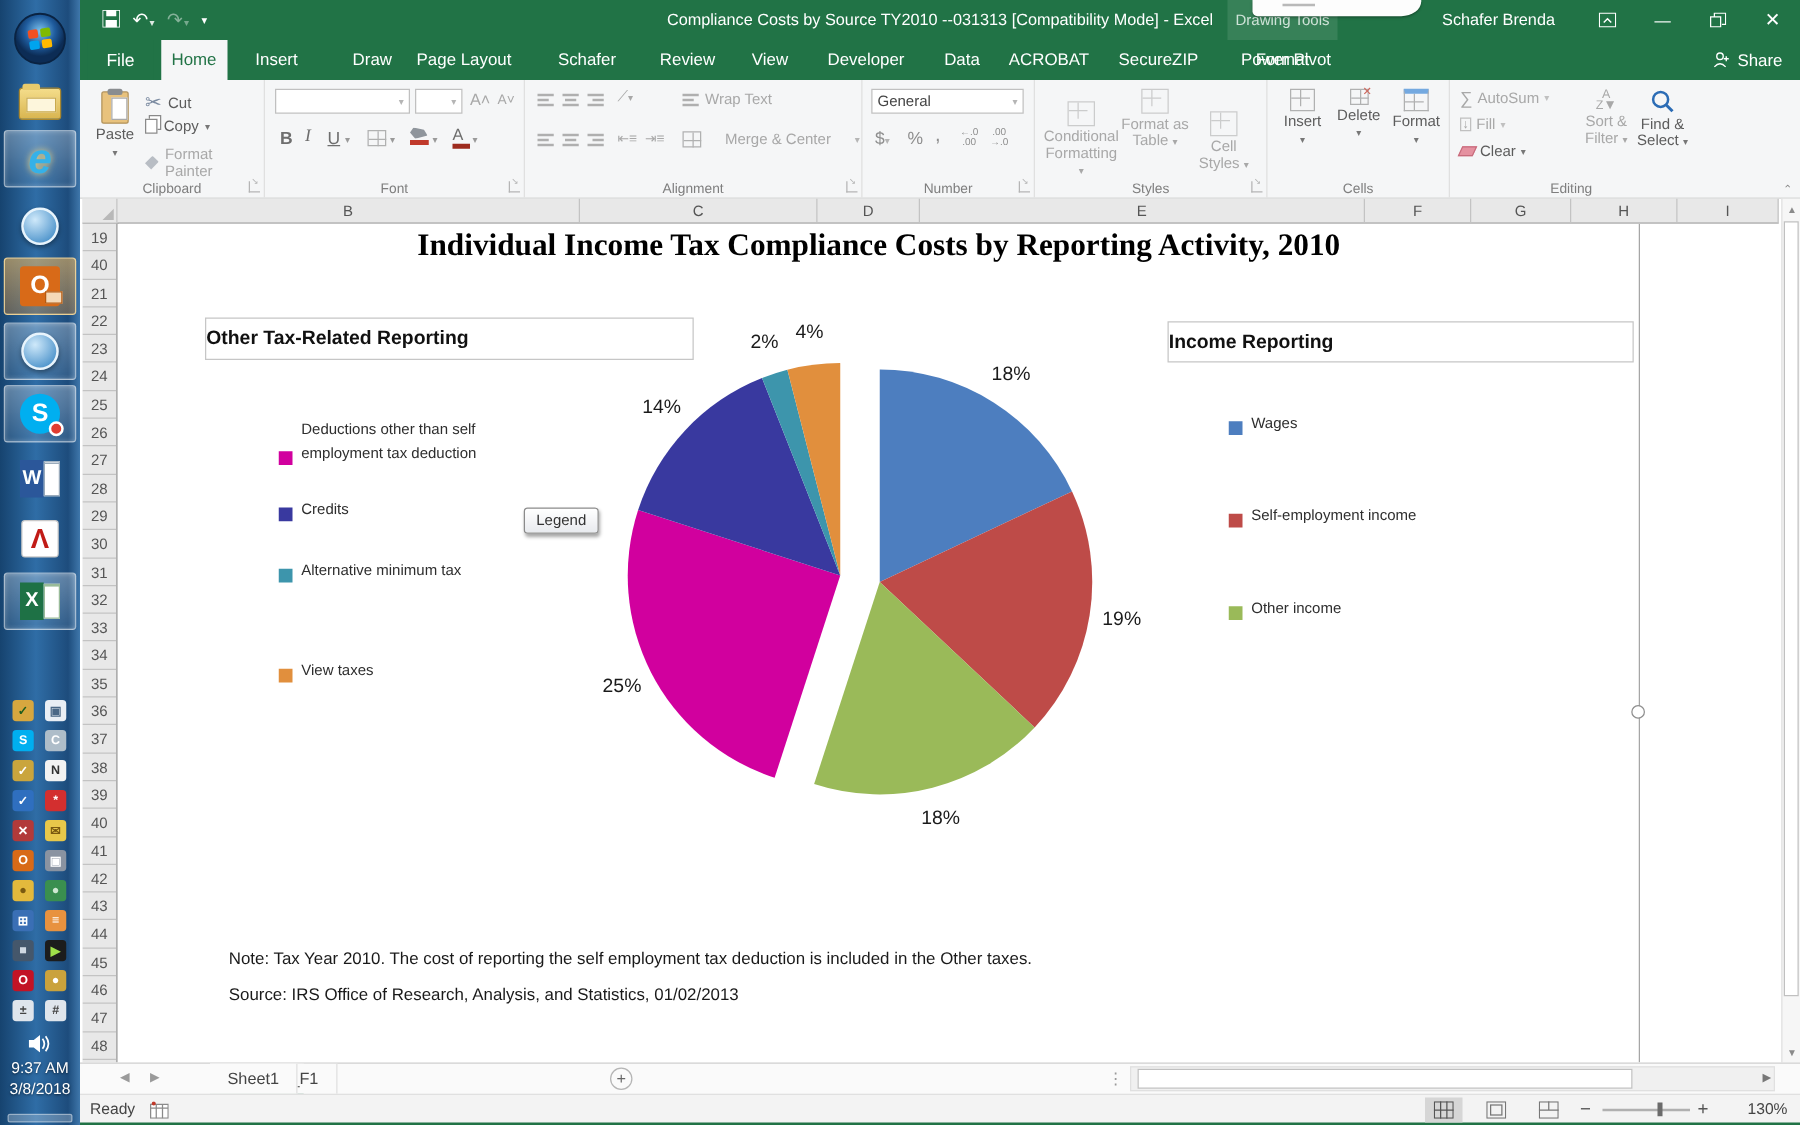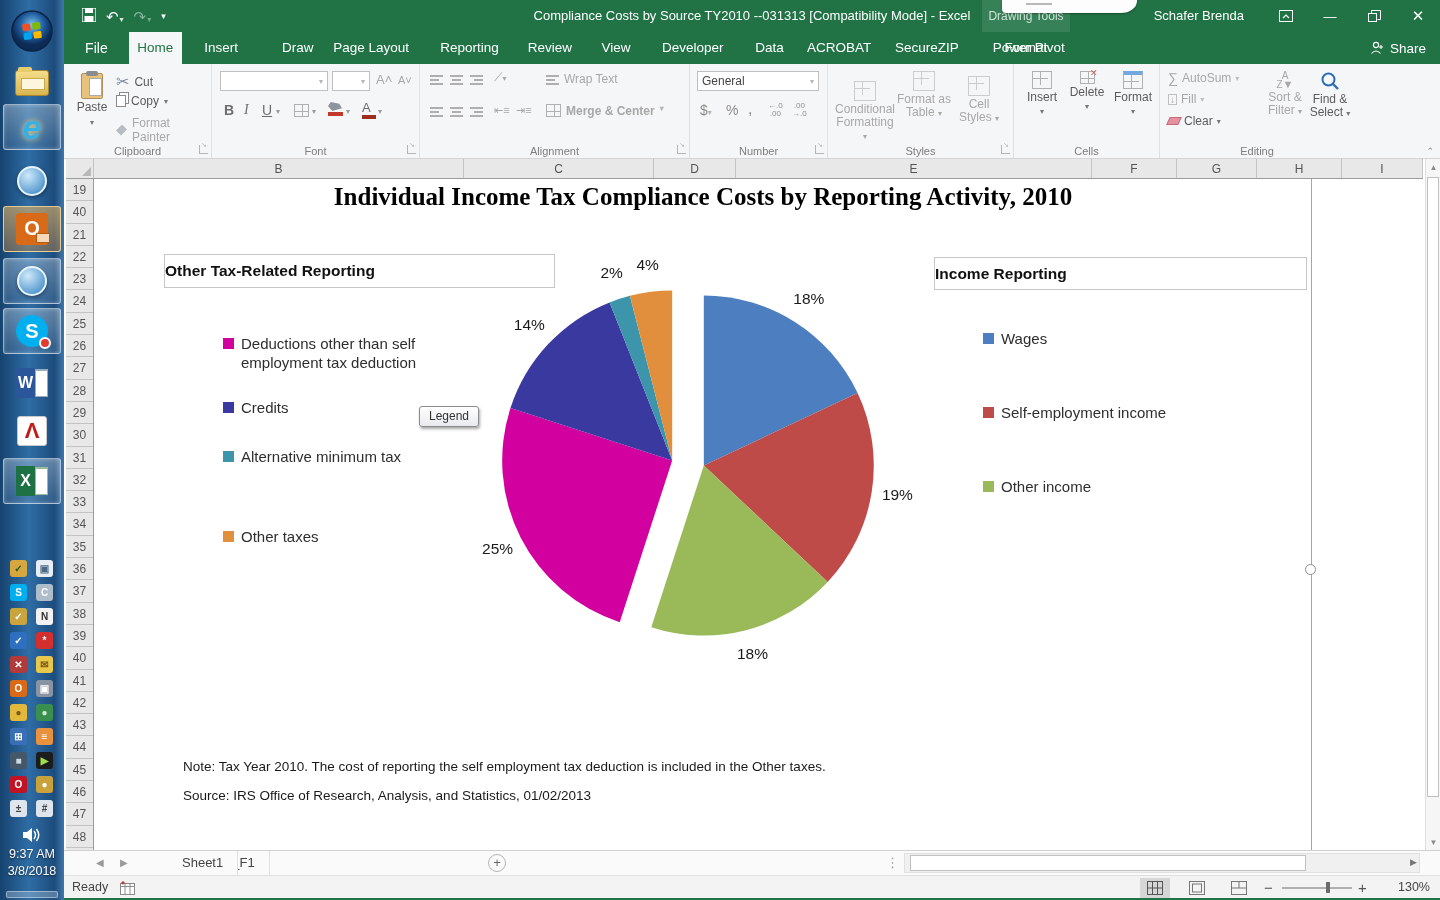--- a/index.html
+++ b/index.html
@@ -61,21 +61,21 @@
   #col-headers { position:absolute; left:2px; top:159px; height:20px; display:flex; background:#e8e8e8; border-bottom:1px solid #9b9b9b; }
   .ch { border-right:1px solid #c3c3c3; font-size:12px; color:#555; text-align:center; line-height:20px; flex:none; }
   #corner { width:28px; position:relative; background:#e8e8e8; border-right:1px solid #c3c3c3;}
   #corner:after{ content:""; position:absolute; right:2px; bottom:2px; border-left:9px solid transparent; border-bottom:9px solid #b8b8b8; }
   #row-headers { position:absolute; left:2px; top:179px; width:28px; height:671px; background:#e8e8e8; border-right:1px solid #9b9b9b; overflow:hidden;}
   .rh { height:22.3px; border-bottom:1px solid #c3c3c3; font-size:12px; color:#555; text-align:center; line-height:22px; }
   #canvas { position:absolute; left:31px; top:179px; width:1330px; height:671px; background:#fff; overflow:hidden; }
 
   #chart-title { position:absolute; left:0; top:4px; width:1216px; text-align:center; font-family:"Liberation Serif", serif; font-weight:bold; font-size:25px; color:#000; }
   .hdr-box { position:absolute; border:1px solid #c6c6c6; background:#fff; font-weight:bold; font-size:15.5px; color:#111; display:flex; align-items:center; padding-left:0; }
-  .leg-item { position:absolute; display:flex; font-size:15px; color:#2e2e2e; line-height:19px; }
+  .leg-item { position:absolute; display:flex; font-size:12px; color:#2e2e2e; line-height:19px;align-items:flex-end; }
   .leg-sq { width:11px; height:11px; margin:4px 7px 0 0; flex:none; }
   #pie-svg { position:absolute; left:0; top:0; }
   #legend-tip { position:absolute; left:324px; top:227px; padding:2px 9px 3px; font-size:12px; color:#333;
      background:linear-gradient(#ffffff,#e8eaee); border:1px solid #8b8b8b; border-radius:3px; box-shadow:1px 2px 3px rgba(0,0,0,.35); z-index:6;}
   #note-line1,#note-line2 { position:absolute; left:88px; font-size:13.5px; color:#1a1a1a; }
   #sel-edge { position:absolute; left:1216px; top:0; width:1px; height:671px; background:#a6a6a6; }
   #sel-handle { position:absolute; left:1210px; top:385px; width:11px; height:11px; border:1.5px solid #8f8f8f; border-radius:50%; background:#fff; }
 
   #vscroll { position:absolute; right:0; top:159px; width:15px; height:691px; background:#f6f6f6; border-left:1px solid #e0e0e0; }
   .scr-arrow { width:15px; height:16px; display:flex; align-items:center; justify-content:center; font-size:8px; color:#8a8a8a; }
@@ -242,21 +242,21 @@
             <path d="M1.5 12.5 q4.5-5 9 0" fill="none" stroke="#fff" stroke-width="1.1"></path>
             <path d="M11 4 v4 M9 6 h4" stroke="#fff" stroke-width="1.1"></path>
           </svg>
       <span>Share</span>
     </div>
   <div class="rtab file" style="left: 6px; width: 52.8px; padding: 0px;">File</div>
         <div class="rtab active" style="left: 64.8px; width: 52.8px; padding: 0px;">Home</div>
         <div class="rtab" style="left: 123.6px; width: 67.2px; padding: 0px;">Insert</div>
         <div class="rtab" style="left: 196.8px; width: 52.8px; padding: 0px; text-align: right;">Draw</div>
         <div class="rtab" style="left: 255.6px; width: 103.2px; padding: 0px;">Page Layout</div>
-        <div class="rtab" style="left: 364.8px; width: 81.6px; padding: 0px;">Reporting</div>
+        <div class="rtab" style="left: 364.8px; width: 81.6px; padding: 0px;">Schafer</div>
         <div class="rtab" style="left: 452.4px; width: 67.2px; padding: 0px;">Review</div>
         <div class="rtab" style="left: 525.6px; width: 52.8px; padding: 0px;">View</div>
         <div class="rtab" style="left: 584.4px; width: 88.8px; padding: 0px;">Developer</div>
         <div class="rtab" style="left: 679.2px; width: 52.8px; padding: 0px;">Data</div>
         <div class="rtab" style="left: 738px; width: 74.4px; padding: 0px;">ACROBAT</div>
         <div class="rtab" style="left: 818.4px; width: 88.8px; padding: 0px;">SecureZIP</div>
         <div class="rtab" style="left: 913.2px; width: 103.2px; padding: 0px;">Power Pivot</div>
         <div class="rtab ctx" style="left: 918px; width: 88px; padding: 0px;">Format</div>
       </div>
 
@@ -323,21 +323,21 @@
       <span style="position:absolute;left:74px;top:6px;color:#a8a8a8;font-size:12px;">⟋<span style="font-size:8px;">▾</span></span>
       <span class="lns" style="position:absolute;left:10px;top:42px;"></span>
       <span class="lns c" style="position:absolute;left:30px;top:42px;"></span>
       <span class="lns r" style="position:absolute;left:50px;top:42px;"></span>
       <span style="position:absolute;left:74px;top:40px;color:#a8a8a8;font-size:11px;">⇤≡</span>
       <span style="position:absolute;left:96px;top:40px;color:#a8a8a8;font-size:11px;">⇥≡</span>
       <div style="position:absolute;left:126px;top:8px;display:flex;align-items:center;gap:5px;">
             <span class="lns"></span>
             <span class="smalltxt gray">Wrap Text</span>
           </div>
-      <div style="position:absolute;left:126px;top:40px;display:flex;align-items:flex-start;gap:5px;font-weight:bold;">
+      <div style="position:absolute;left:126px;top:40px;display:flex;align-items:center;gap:19px;">
             <span class="minigrid"></span>
             <span class="smalltxt gray">Merge &amp; Center</span>
             <span style="font-size:8px;color:#b5b5b5;">▾</span>
           </div>
       <div class="glabel">Alignment</div>
       <div class="launcher"></div>
     </div>
 
     <div class="rgroup" style="width:138px;">
       <div class="combo" style="position:absolute;left:7px;top:7px;width:122px;">
@@ -355,21 +355,21 @@
 
     <div class="rgroup" style="width:186px;">
       <div class="bigbtn" style="position:absolute;left:6px;top:12px;width:62px;">
         <span class="minigrid" style="width:22px;height:20px;opacity:.45;"></span>
         <span class="gray"><span>Conditional</span><br><span>Formatting</span> <span style="font-size:8px;">▾</span></span>
       </div>
       <div class="bigbtn" style="position:absolute;left:68px;top:2px;width:56px;">
         <span class="minigrid" style="width:22px;height:20px;opacity:.45;"></span>
         <span class="gray"><span>Format as</span><br><span>Table</span> <span style="font-size:8px;">▾</span></span>
       </div>
-      <div class="bigbtn" style="position:absolute;left:124px;top:7px;width:54px;">
+      <div class="bigbtn" style="position:absolute;left:124px;top:20px;width:54px;">
         <span class="minigrid" style="width:22px;height:20px;opacity:.45;"></span>
         <span class="gray"><span>Cell</span><br><span>Styles</span> <span style="font-size:8px;">▾</span></span>
       </div>
       <div class="glabel">Styles</div>
       <div class="launcher"></div>
     </div>
 
     <div class="rgroup" style="width:146px;">
       <div class="bigbtn" style="position:absolute;left:8px;top:2px;width:40px;">
         <span class="minigrid" style="width:20px;height:18px;"></span>
@@ -493,21 +493,21 @@
           <div class="leg-item" style="left: 128px; top: 219px; width: 240px;">
             <span class="leg-sq" style="background: rgb(57, 57, 159);"></span>
             <span style="width: 208px; display: inline-block;">Credits</span>
           </div>
           <div class="leg-item" style="left: 128px; top: 268px; width: 240px;">
             <span class="leg-sq" style="background: rgb(61, 149, 172);"></span>
             <span style="width: 208px; display: inline-block;">Alternative minimum tax</span>
           </div>
           <div class="leg-item" style="left: 128px; top: 348px; width: 240px;">
             <span class="leg-sq" style="background: rgb(225, 143, 61);"></span>
-            <span style="width: 208px; display: inline-block;">Other taxes</span>
+            <span style="width: 208px; display: inline-block;">View taxes</span>
           </div>
         </div>
     <div id="legend-right">
           <div class="leg-item" style="left: 888px; top: 150px; width: 260px;">
             <span class="leg-sq" style="background: rgb(77, 126, 191);"></span>
             <span>Wages</span>
           </div>
           <div class="leg-item" style="left: 888px; top: 224px; width: 260px;">
             <span class="leg-sq" style="background: rgb(190, 75, 72);"></span>
             <span>Self-employment income</span>

